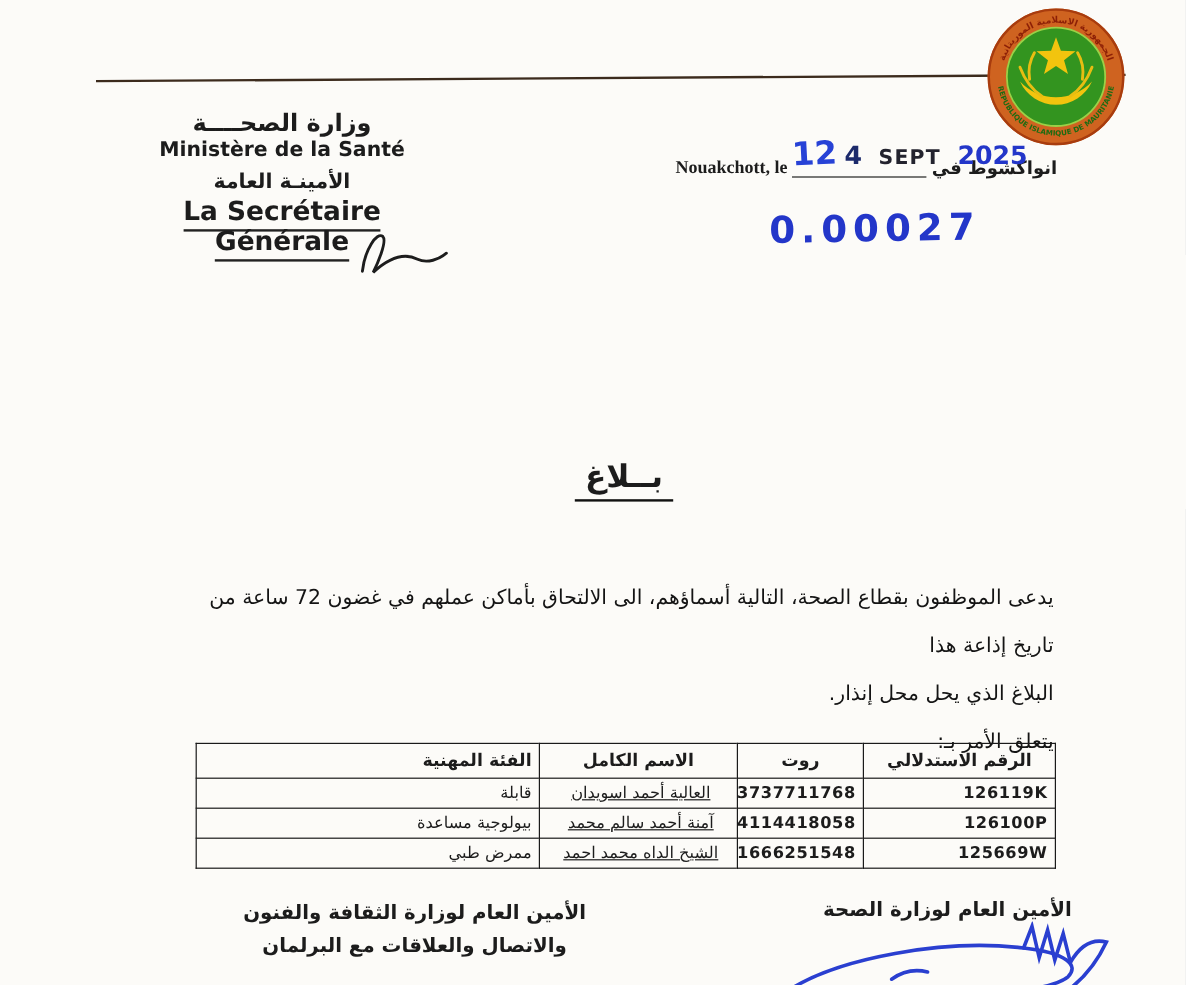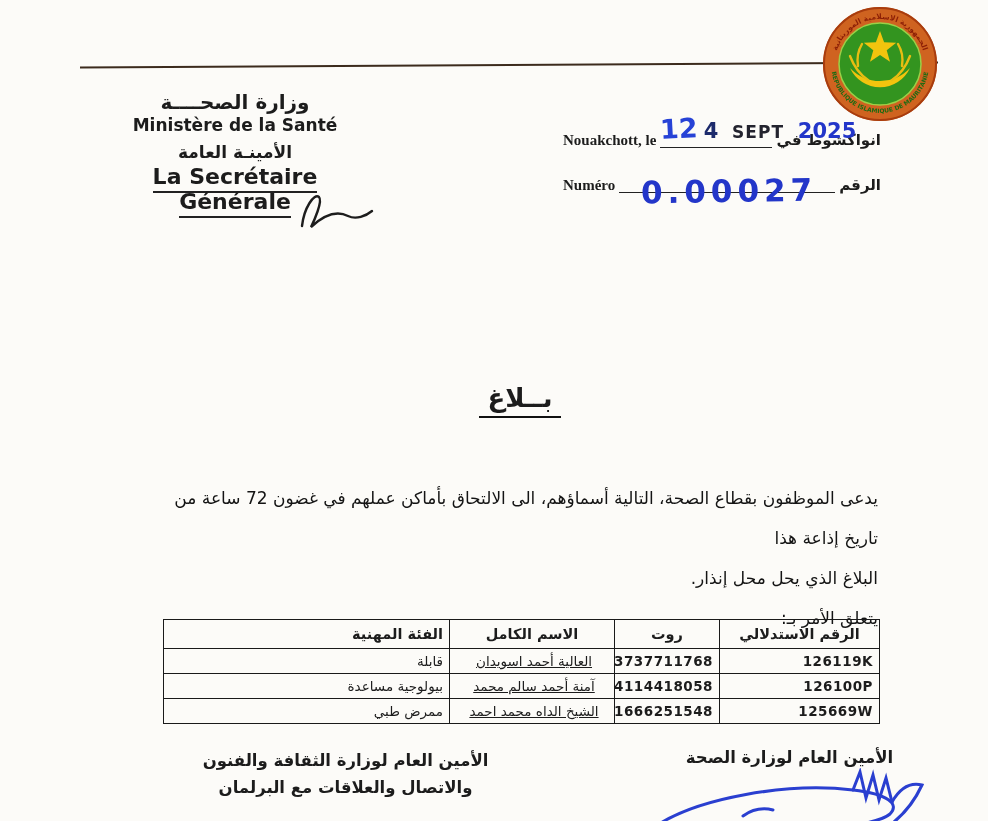--- a/index.html
+++ b/index.html
@@ -113,25 +113,20 @@
       <span class="fill">
         <span class="stamp">
           <span class="hw">12</span>
           <span class="day">4</span>
           <span class="mon">SEPT</span>
           <span class="yr">2025</span>
         </span>
       </span>
       <span class="lbl-ar">انواكشوط في</span>
     </div>
-    <div class="ref-row ref-row2">
-      <span class="lbl-fr">Numéro</span>
-      <span class="fill"></span>
-      <span class="lbl-ar">الرقم</span>
-    </div>
     <div class="numero-val">0.00027</div>
   </div>
 
   <div class="title">
     <span>بــلاغ</span>
   </div>
 
   <div class="bodytext">
     <div>يدعى الموظفون بقطاع الصحة، التالية أسماؤهم، الى الالتحاق بأماكن عملهم في غضون 72 ساعة من تاريخ إذاعة هذا</div>
     <div>البلاغ الذي يحل محل إنذار.</div>

